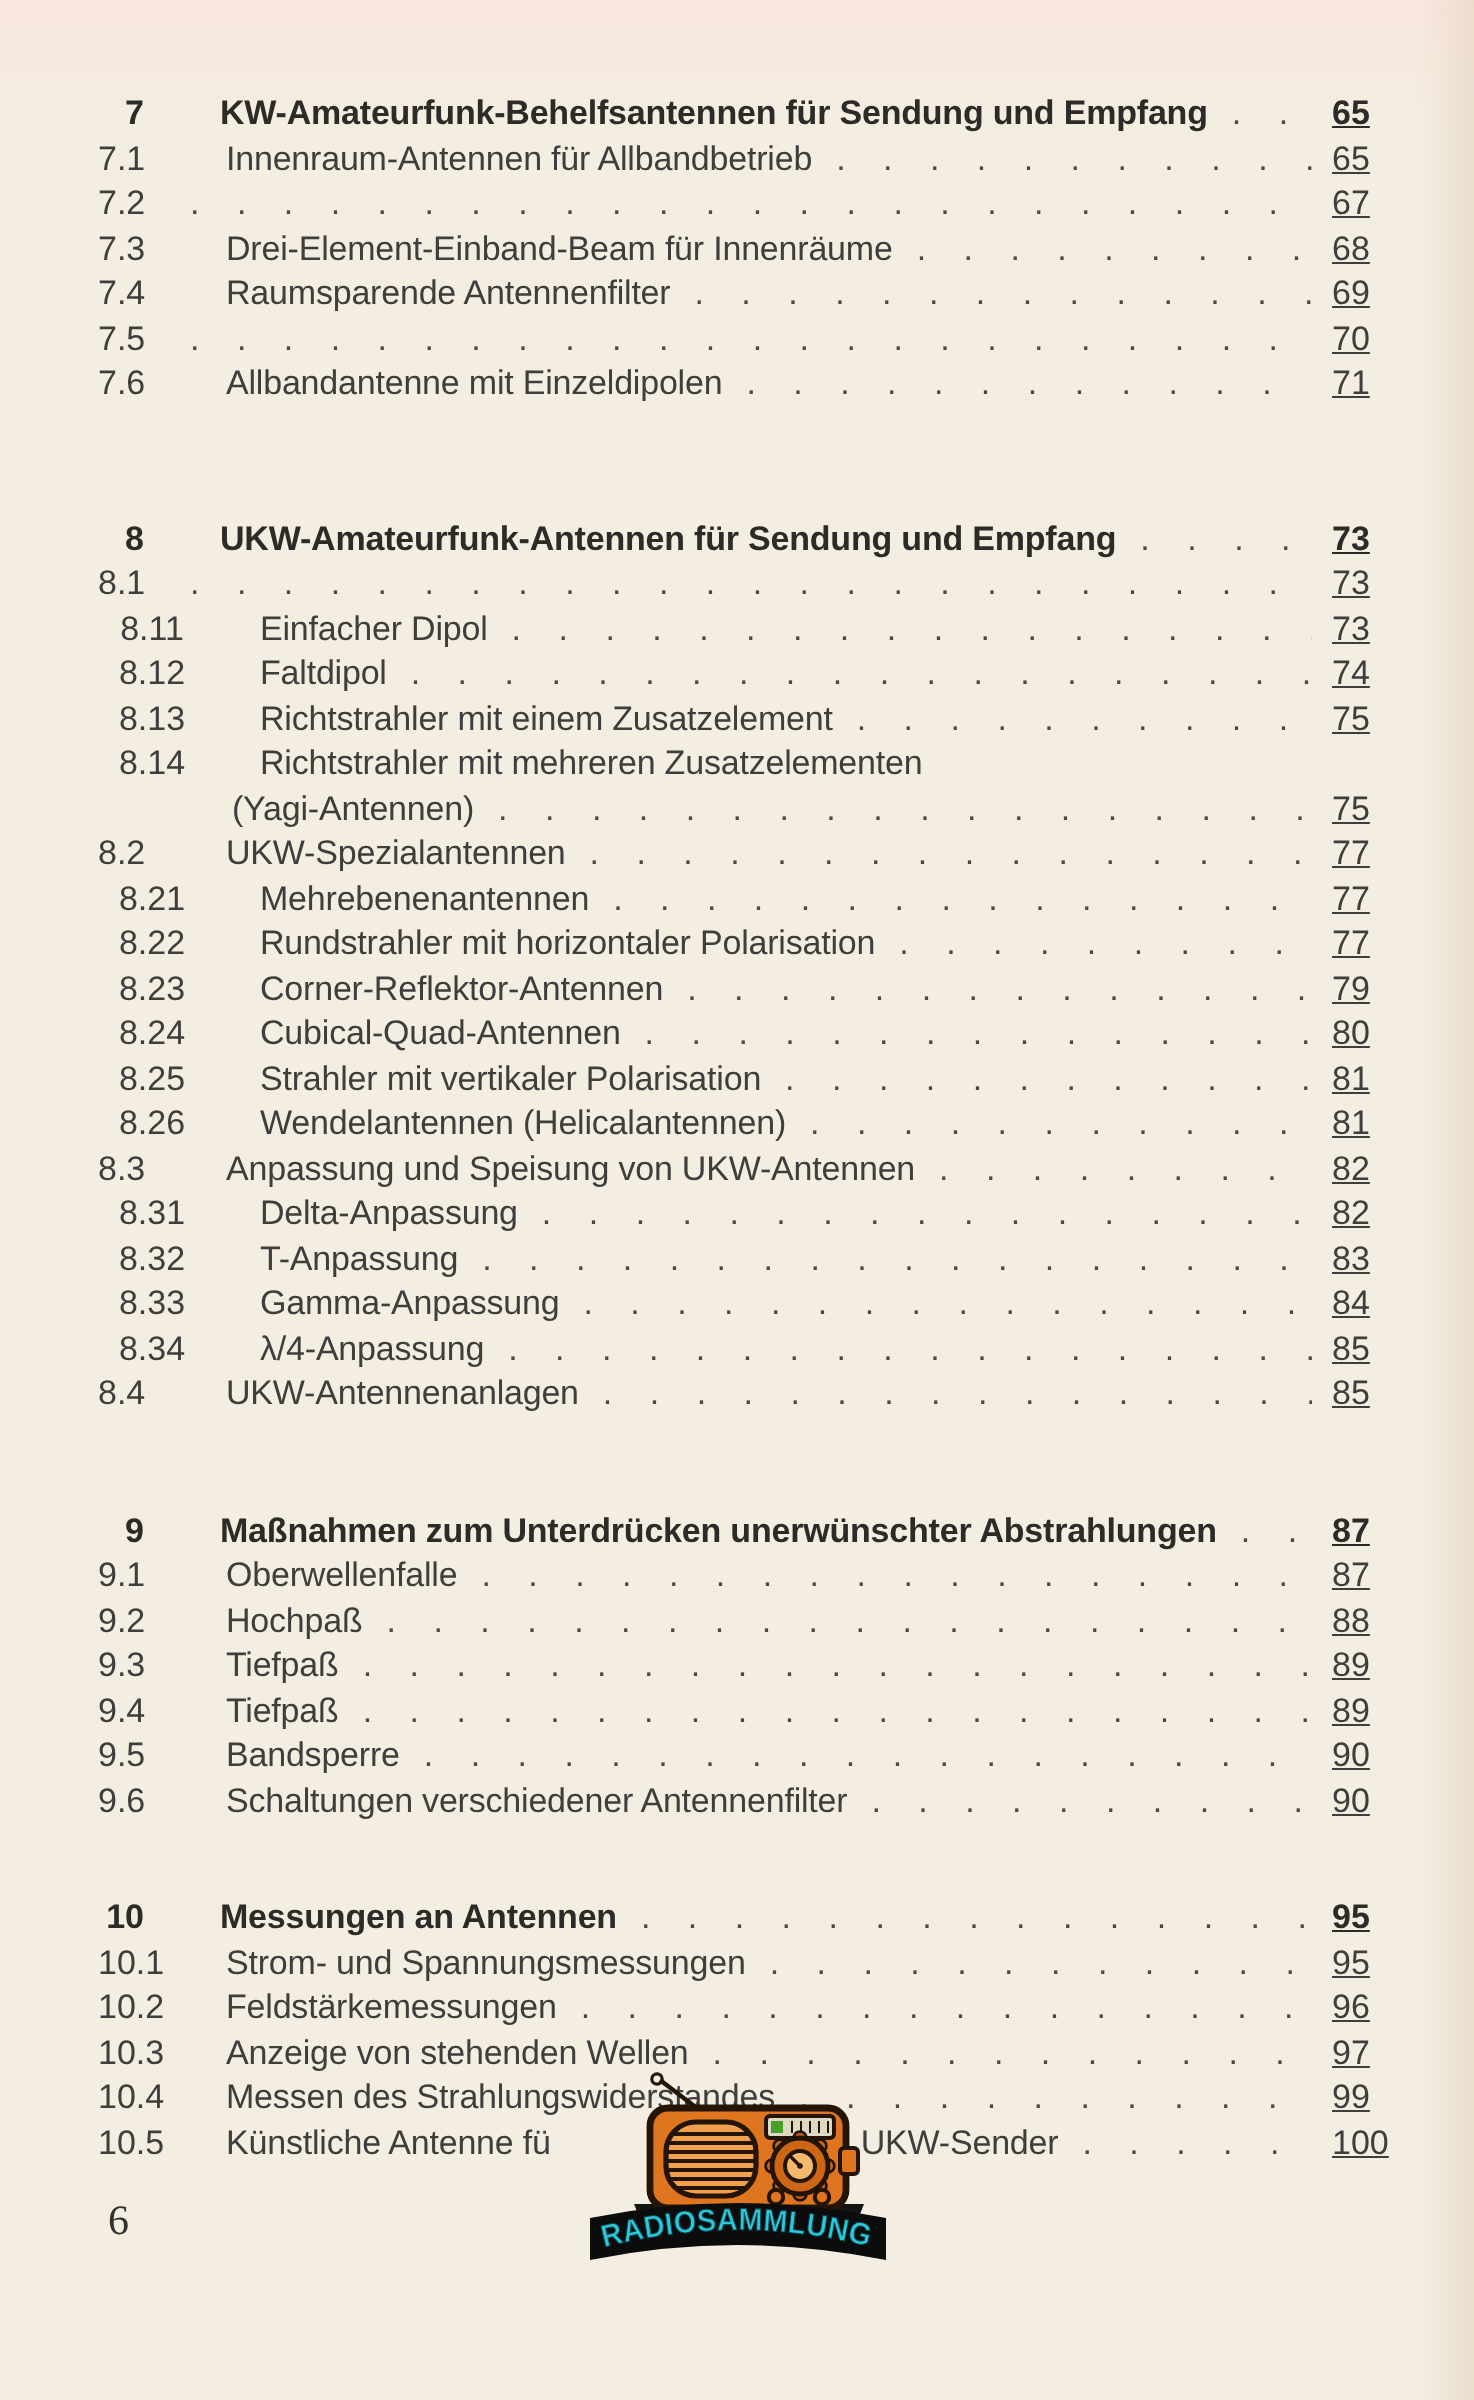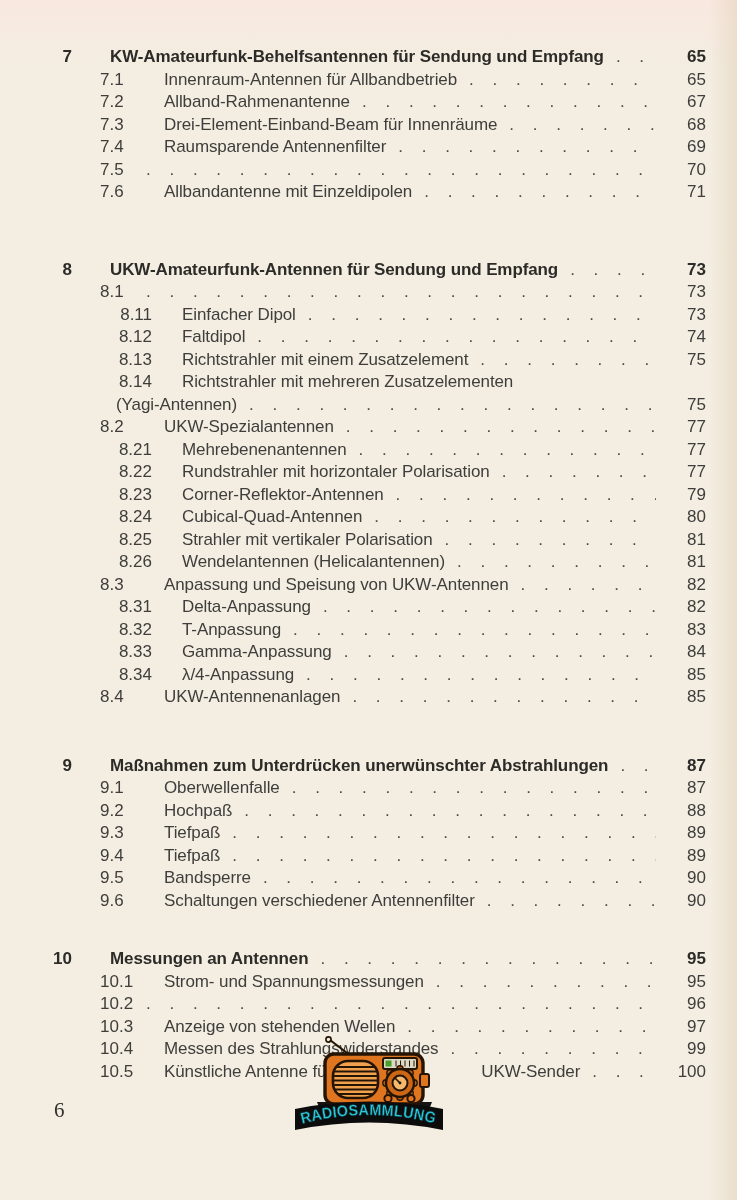--- a/index.html
+++ b/index.html
@@ -37,29 +37,29 @@
   }
   .toc{position:relative;padding-top:46px;}
   .row{
     display:flex;align-items:baseline;height:22.5px;line-height:22.5px;
     font-size:17px;color:var(--text);white-space:nowrap;
   }
   .row .num{flex:none;}
   .row .title{flex:none;letter-spacing:-0.1px;margin-left:30px;}
   .lvl1{font-weight:bold;color:var(--heading);}
   .lvl1 .num{margin-left:50px;width:22px;text-align:right;margin-right:8px;}
-  .lvl2 .num{margin-left:100px;width:34px;text-align:left;}
-  .lvl3 .num{margin-left:104px;width:48px;text-align:right;}
+  .lvl2 .num{margin-left:49px;width:34px;text-align:left;}
+  .lvl3 .num{margin-left:52px;width:48px;text-align:center;}
   .cont .title{margin-left:116px;}
   .leader{
     flex:1 1 auto;overflow:hidden;white-space:nowrap;
     letter-spacing:7px;margin:0 10px 0 12px;color:var(--leader_dots);
     font-weight:normal;
   }
-  .page-ref{flex:none;width:40px;text-align:right;margin-right:31px;font-weight:normal;}
+  .page-ref{flex:none;width:40px;text-align:left;margin-right:31px;font-weight:normal;text-decoration:underline;}
   .lvl1 .page-ref{font-weight:bold;}
   .gap-spacer{flex:none;width:125px;}
   .pageno{
     position:absolute;left:54px;top:1098px;
     font-family:"Liberation Serif",serif;font-size:21px;color:var(--page_number_color);
   }
   .watermark{position:absolute;left:293px;top:1036px;width:152px;height:96px;}
   .watermark svg{display:block;width:152px;height:96px;}
 </style>
 </head>
@@ -76,21 +76,20 @@
           <span class="page-ref">65</span>
         </div>
         <div class="row lvl2">
           <span class="num">7.1</span>
           <span class="title">Innenraum-Antennen für Allbandbetrieb</span>
           <span class="leader">. . . . . . . . . . . . . . . . . . . . . . . . . . . . . . . . . . . . . . . . . . . . . . . . . . . . . . . . . . . . </span>
           <span class="page-ref">65</span>
         </div>
         <div class="row lvl2">
           <span class="num">7.2</span>
-          <span class="title">Allband-Rahmenantenne</span>
           <span class="leader">. . . . . . . . . . . . . . . . . . . . . . . . . . . . . . . . . . . . . . . . . . . . . . . . . . . . . . . . . . . . </span>
           <span class="page-ref">67</span>
         </div>
         <div class="row lvl2">
           <span class="num">7.3</span>
           <span class="title">Drei-Element-Einband-Beam für Innenräume</span>
           <span class="leader">. . . . . . . . . . . . . . . . . . . . . . . . . . . . . . . . . . . . . . . . . . . . . . . . . . . . . . . . . . . . </span>
           <span class="page-ref">68</span>
         </div>
         <div class="row lvl2">
@@ -281,20 +280,21 @@
           <span class="page-ref">95</span>
         </div>
         <div class="row lvl2">
           <span class="num">10.1</span>
           <span class="title">Strom- und Spannungsmessungen</span>
           <span class="leader">. . . . . . . . . . . . . . . . . . . . . . . . . . . . . . . . . . . . . . . . . . . . . . . . . . . . . . . . . . . . </span>
           <span class="page-ref">95</span>
         </div>
         <div class="row lvl2">
           <span class="num">10.2</span>
+          <span class="title">Feldstärkemessungen</span>
           <span class="leader">. . . . . . . . . . . . . . . . . . . . . . . . . . . . . . . . . . . . . . . . . . . . . . . . . . . . . . . . . . . . </span>
           <span class="page-ref">96</span>
         </div>
         <div class="row lvl2">
           <span class="num">10.3</span>
           <span class="title">Anzeige von stehenden Wellen</span>
           <span class="leader">. . . . . . . . . . . . . . . . . . . . . . . . . . . . . . . . . . . . . . . . . . . . . . . . . . . . . . . . . . . . </span>
           <span class="page-ref">97</span>
         </div>
         <div class="row lvl2">

